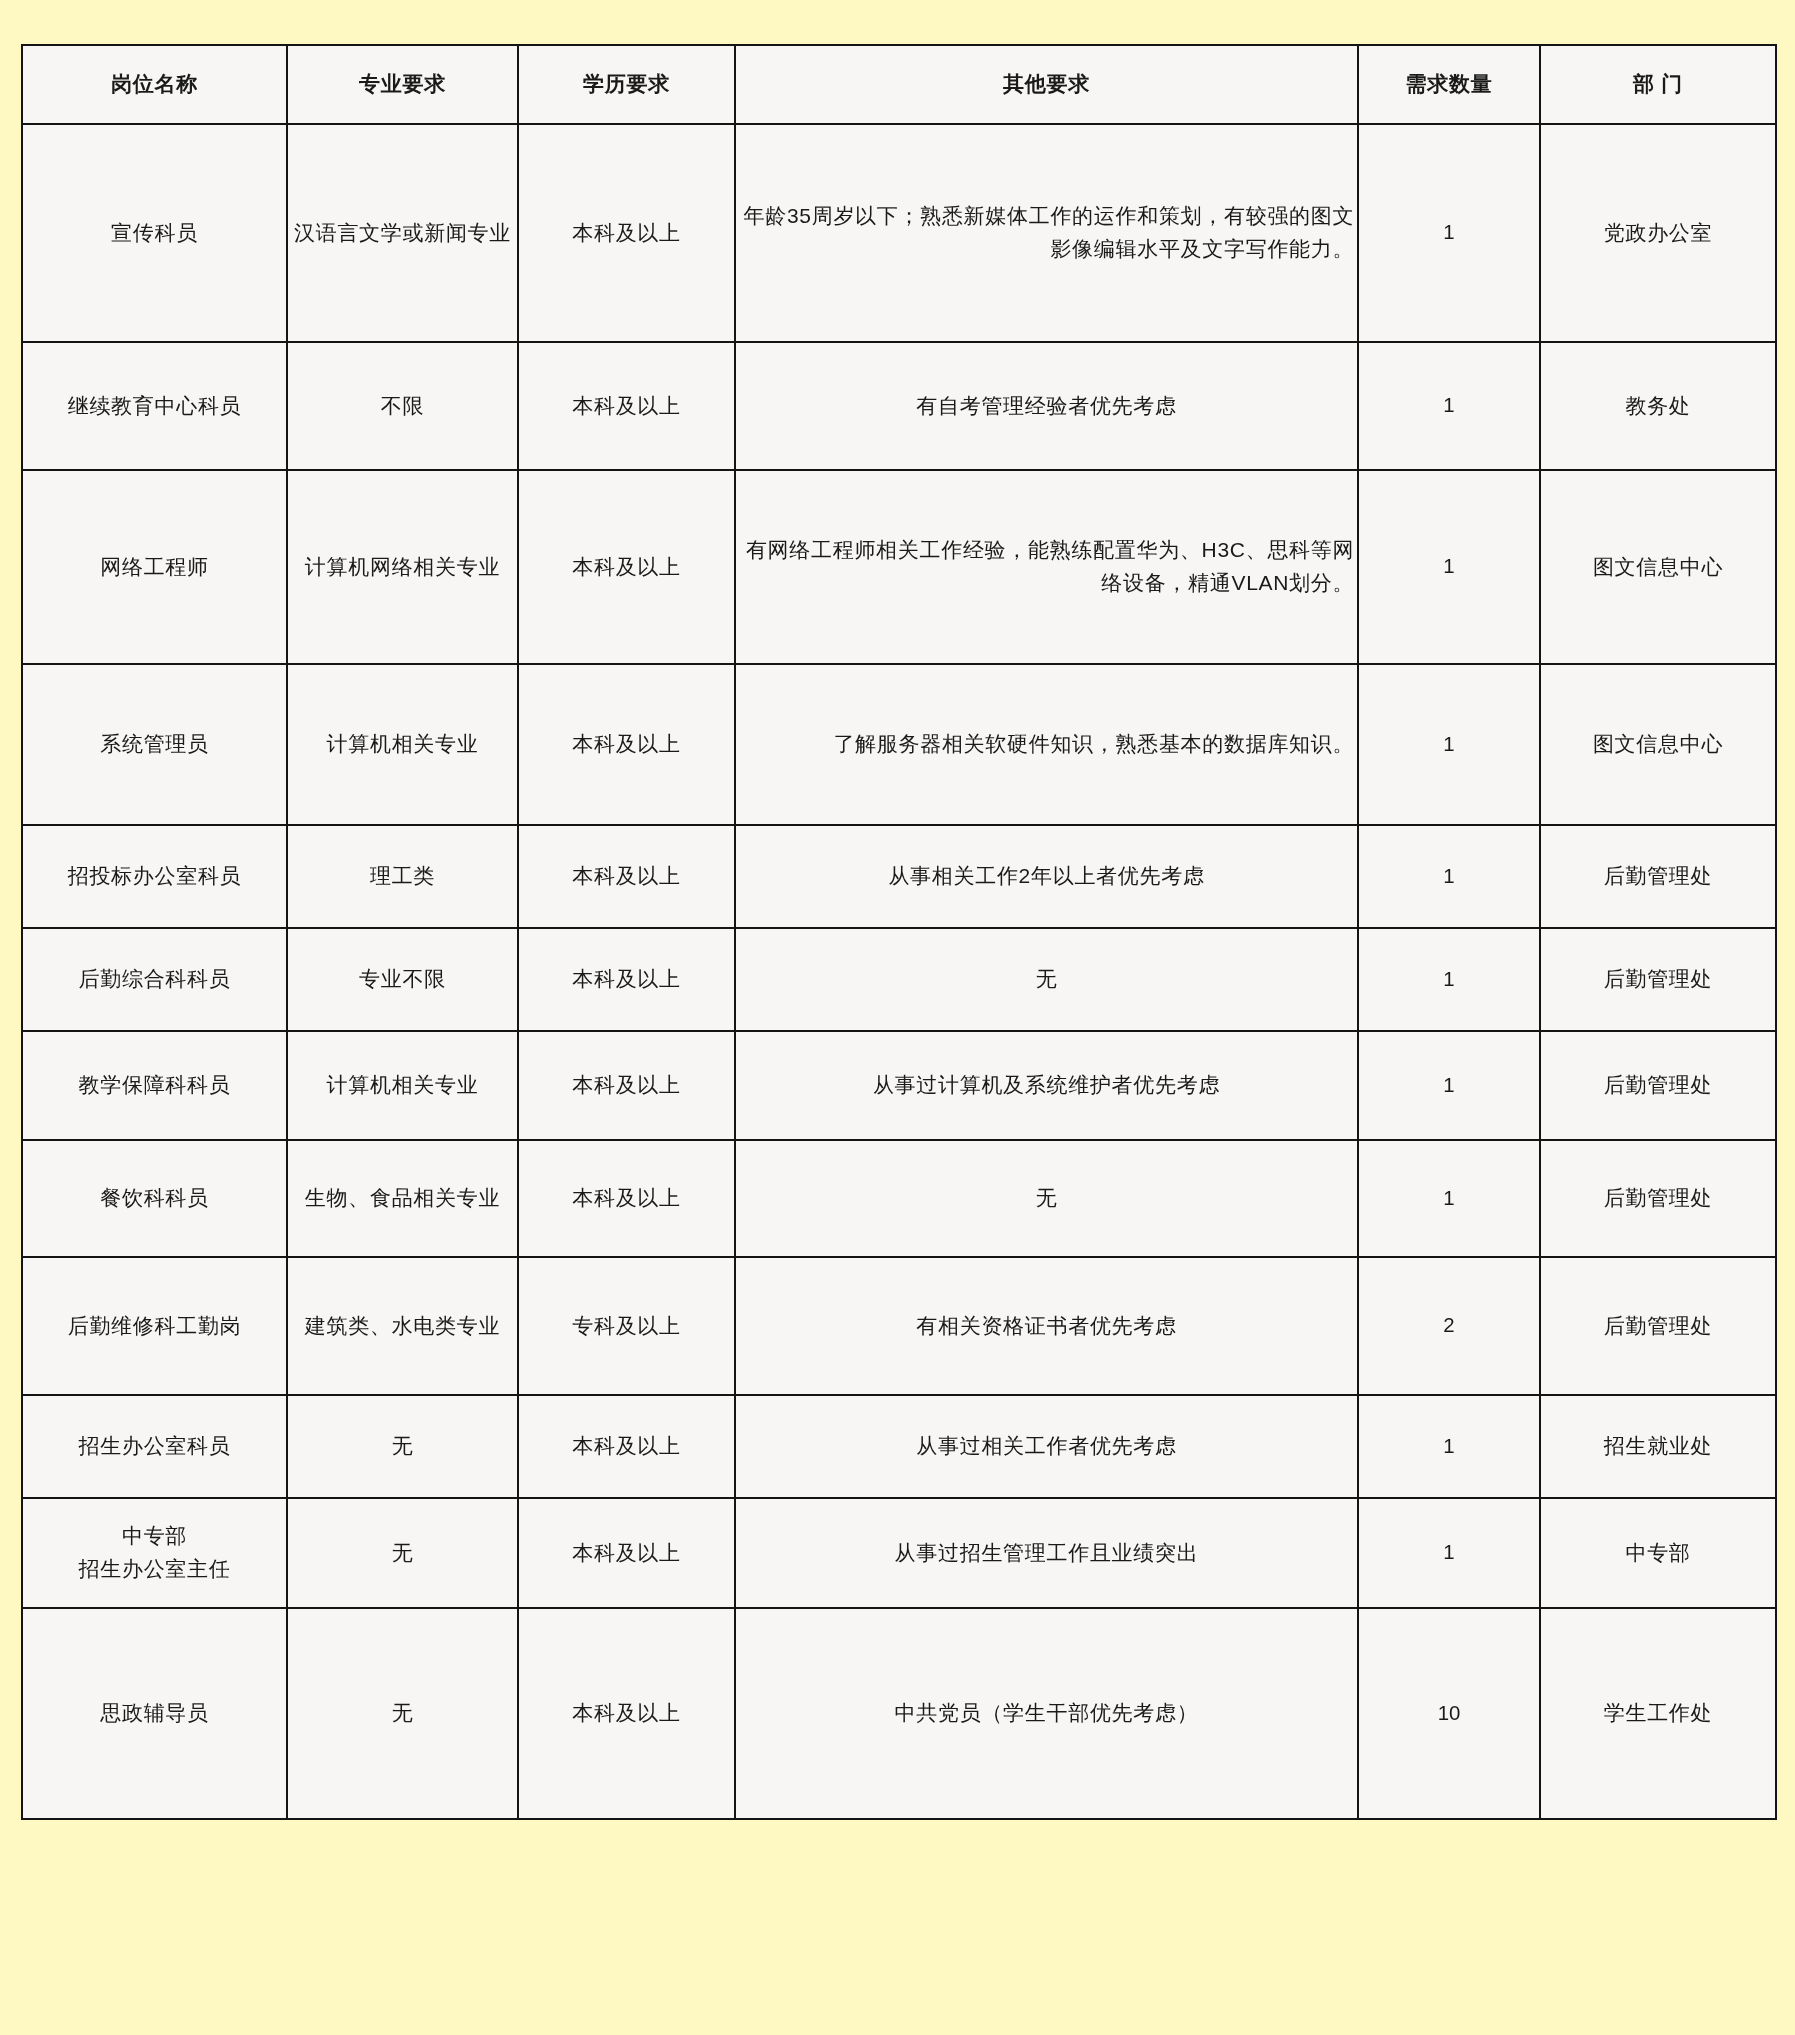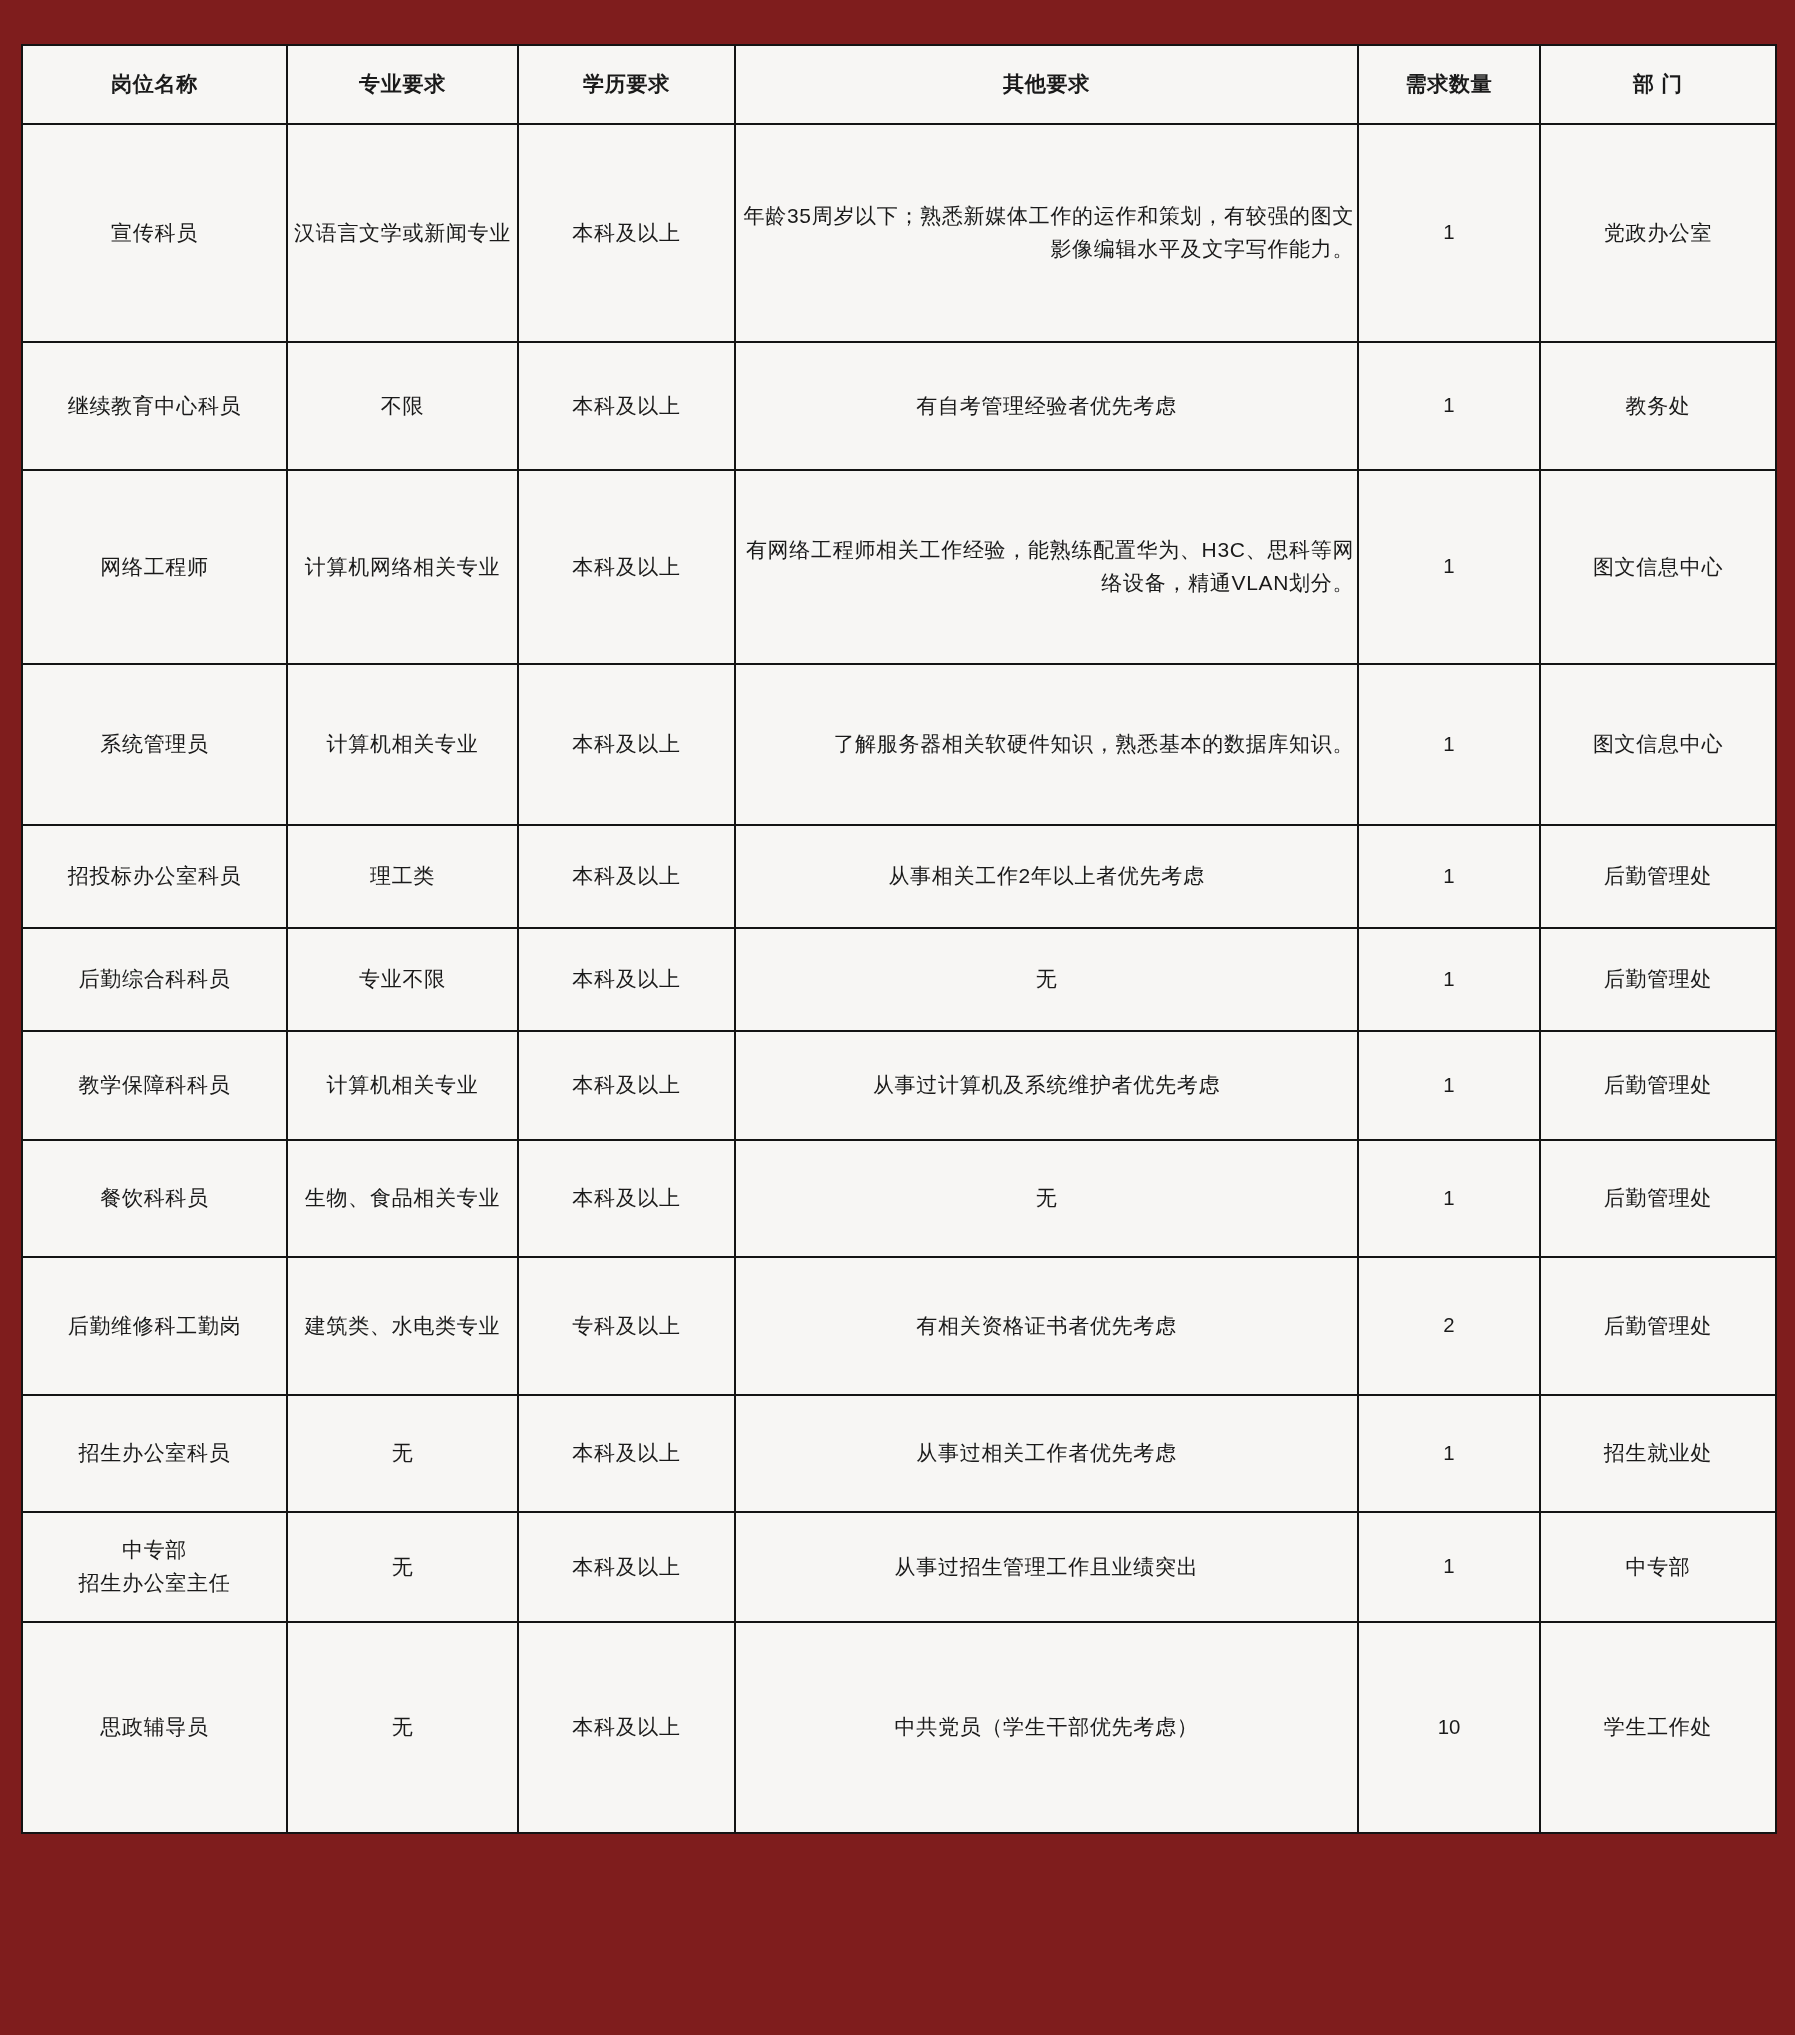--- a/index.html
+++ b/index.html
@@ -5,21 +5,21 @@
   html, body {
     margin: 0;
     padding: 0;
     background: #fdfdfd;
     font-family: "Liberation Sans", "DejaVu Sans", sans-serif;
   }
   .page {
     position: relative;
     width: 1796px;
     height: 2035px;
-    background: #7f1d1d;
+    background: #fef9c3;
     overflow: hidden;
   }
   table.job-table {
     border-collapse: collapse;
     table-layout: fixed;
     margin: 44px 0 0 21px;
     width: 1754px;
     background: #f7f6f4;
     color: #1a1a1a;
   }
@@ -147,21 +147,21 @@
         <td class="c-dept">后勤管理处</td>
       </tr>
       <tr style="height:138px">
         <td class="c-pos">后勤维修科工勤岗</td>
         <td class="c-major">建筑类、水电类专业</td>
         <td class="c-edu">专科及以上</td>
         <td class="c-other">有相关资格证书者优先考虑</td>
         <td class="c-count">2</td>
         <td class="c-dept">后勤管理处</td>
       </tr>
-      <tr style="height:117px">
+      <tr style="height:103px">
         <td class="c-pos">招生办公室科员</td>
         <td class="c-major">无</td>
         <td class="c-edu">本科及以上</td>
         <td class="c-other">从事过相关工作者优先考虑</td>
         <td class="c-count">1</td>
         <td class="c-dept">招生就业处</td>
       </tr>
       <tr style="height:110px">
         <td class="c-pos">中专部
 招生办公室主任</td>

